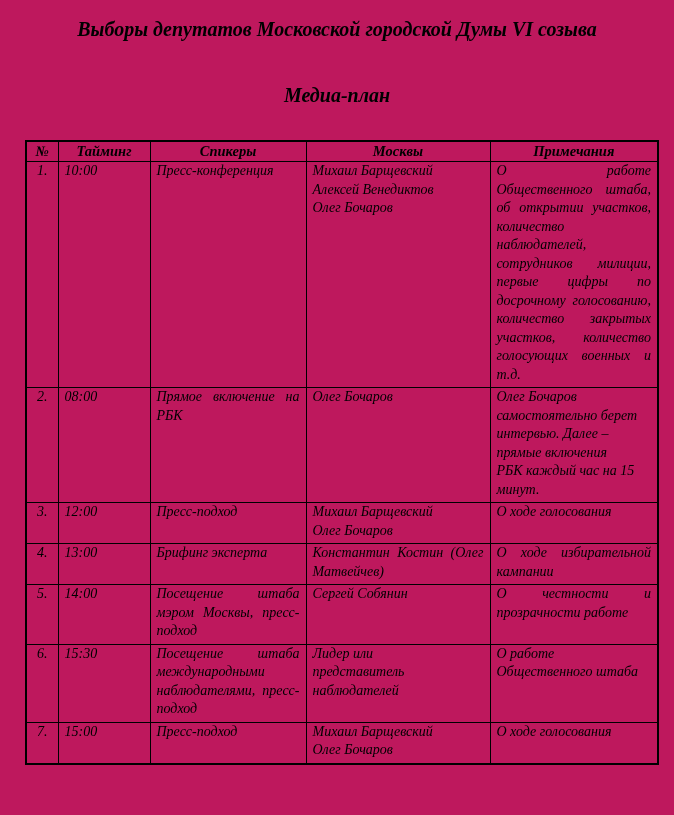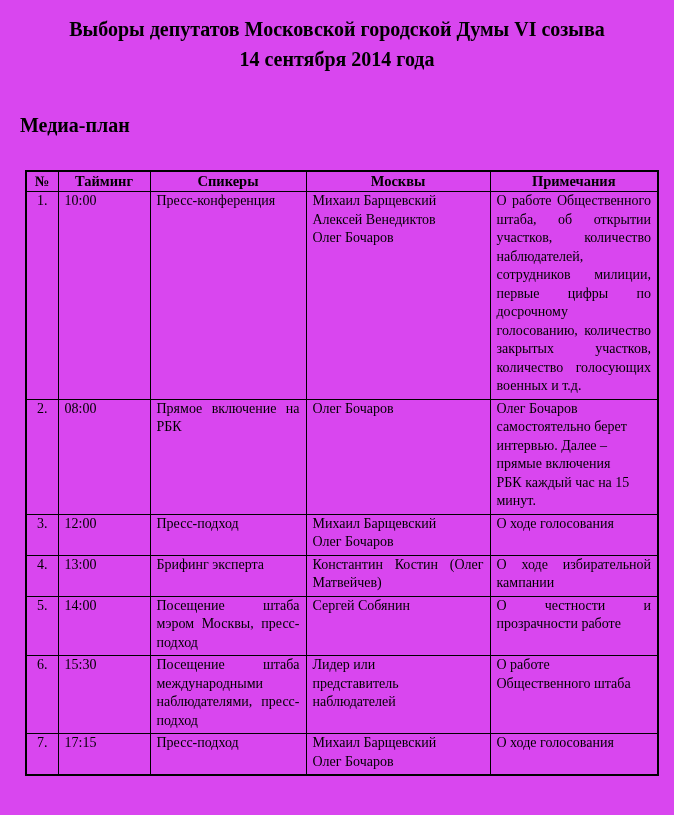--- a/index.html
+++ b/index.html
@@ -6,33 +6,34 @@
     margin: 0;
     padding: 0;
     background: #ffffff;
     color: #000000;
     font-family: "Liberation Serif", serif;
   }
   .page {
     position: relative;
     width: 674px;
     height: 815px;
-    background: #d946ef;
+    background: #be185d;
     overflow: hidden;
+    font-style: italic;
   }
   .doc-title {
     margin: 14px 20px 0 20px;
     text-align: center;
     font-weight: bold;
     font-size: 20px;
     line-height: 30px;
   }
   .doc-subtitle {
     margin: 38px 20px 0 20px;
-    text-align: left;
+    text-align: center;
     font-weight: bold;
     font-size: 20px;
     line-height: 26px;
   }
   table.media-plan {
     border-collapse: collapse;
     table-layout: fixed;
     width: 632px;
     margin: 32px 0 0 25px;
     border: 2px solid #000;
@@ -63,21 +64,20 @@
   td.justify { text-align: justify; }
   td.pre { white-space: pre-line; }
 </style>
 </head>
 <body>
 
 <div class="page">
 
   <div class="doc-title">
     <div>Выборы депутатов Московской городской Думы VI созыва</div>
-    <div>14 сентября 2014 года</div>
   </div>
 
   <div class="doc-subtitle">Медиа-план</div>
 
   <table class="media-plan">
     <colgroup>
       <col class="c-num">
         <col class="c-timing">
         <col class="c-name">
         <col class="c-speak">
@@ -141,21 +141,21 @@
         <td class="timing">15:30</td>
         <td class="justify">Посещение штаба международными наблюдателями, пресс-подход</td>
         <td class="pre">Лидер или
 представитель
 наблюдателей</td>
         <td class="pre">О работе
 Общественного штаба</td>
       </tr>
       <tr>
         <td class="num">7.</td>
-        <td class="timing">17:15</td>
+        <td class="timing">15:00</td>
         <td>Пресс-подход</td>
         <td class="pre">Михаил Барщевский
 Олег Бочаров</td>
         <td>О ходе голосования</td>
       </tr>
     </tbody>
   </table>
 
 </div>
 

